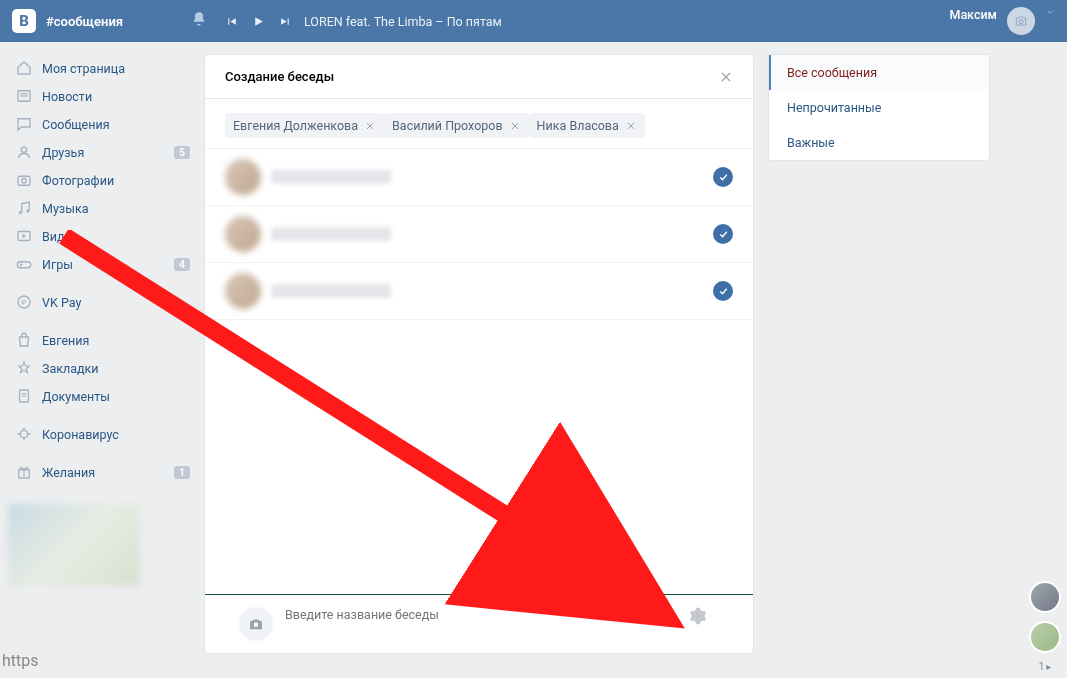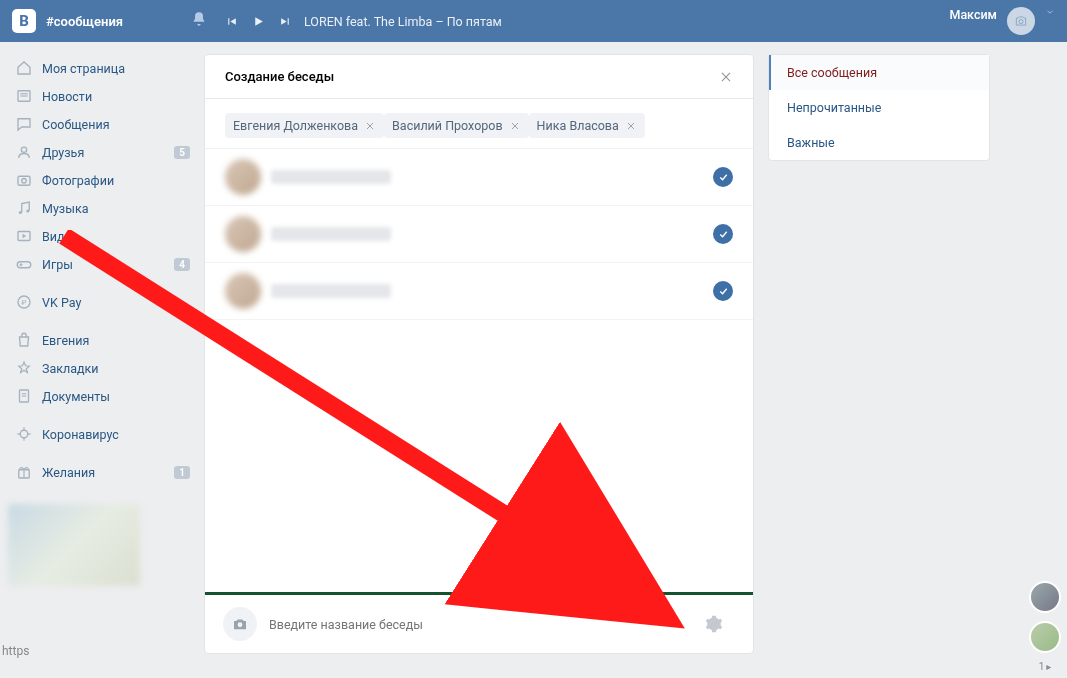--- a/index.html
+++ b/index.html
@@ -47,21 +47,21 @@
 .chip { background: #f0f2f5; border-radius: 4px; padding: 5px 8px; display: flex; align-items: center; font-size: 12.5px; color: #55677d; }
 .chip-x { margin-left: 6px; width: 12px; height: 12px; fill: #99a2ad; cursor: pointer; }
 
 .plist { flex: 1; overflow: hidden; }
 .prow { display: flex; align-items: center; padding: 10px 20px; border-bottom: 1px solid #f2f3f5; }
 .pava { width: 36px; height: 36px; border-radius: 50%; background: linear-gradient(135deg,#d8c6b6,#c0a890); filter: blur(3px); margin-right: 10px; }
 .pname { height: 14px; width: 120px; background: #e4e6ea; border-radius: 3px; filter: blur(2px); }
 .pcheck { margin-left: auto; width: 20px; height: 20px; border-radius: 50%; background: #3e70a7; display: flex; align-items: center; justify-content: center; }
 .pcheck svg { width: 11px; height: 11px; fill: #fff; stroke: #fff; }
 
-.modal-foot { display: flex; align-items: center; padding: 12px 18px; border-top: 3px solid #14532d; }
+.modal-foot { display: flex; align-items: flex-start; padding: 12px 34px; border-top: 1px solid #14532d; }
 .cam-btn { width: 34px; height: 34px; border-radius: 50%; background: #f0f2f5; display: flex; align-items: center; justify-content: center; margin-right: 12px; }
 .cam-btn svg { width: 18px; height: 18px; fill: #99a2ad; }
 .name-inp { flex: 1; border: none; outline: none; font-size: 12.5px; color: #828282; background: transparent; }
 .gear { width: 18px; height: 18px; fill: #c5c9cf; margin-right: 12px; }
 .create-btn { background: #5181b8; color: #fff; border: none; border-radius: 4px; padding: 8px 14px; font-size: 12.5px; font-weight: 500; cursor: pointer; }
 .create-btn-wrap { border: 3px solid #ff2a2a; border-radius: 6px; padding: 2px; }
 
 
 .right { width: 222px; margin-left: 14px; }
 .rbox { background: #fff; border: 1px solid #e3e4e8; border-radius: 4px; }
@@ -69,21 +69,21 @@
 .ritem.active { font-weight: 400; color: #7f1d1d; border-left-color: #5181b8; background: #fafbfc; }
 
 
 .float-stack { position: absolute; right: 6px; bottom: 6px; display: flex; flex-direction: column; align-items: center; gap: 8px; }
 .fav { width: 32px; height: 32px; border-radius: 50%; background: linear-gradient(135deg,#9aa,#778); border: 2px solid #fff; }
 .fcount { font-size: 10px; color: #818c99; display: flex; align-items: center; gap: 2px; }
 
 
 .arrow-ov { position: absolute; left: 54px; top: 230px; width: 660px; height: 400px; pointer-events: none; }
 
-.https { position: absolute; left: 2px; bottom: 20px; font-size: 12px; color: #888; }
+.https { position: absolute; left: 2px; bottom: 8px; font-size: 16px; color: #888; }
 
 .blur { filter: blur(3px); }
 </style>
 </head>
 <body>
 
 <div class="header">
   <div class="logo">B</div>
   <div class="hashtag">#сообщения</div>
   <div class="hdr-spacer"></div>

